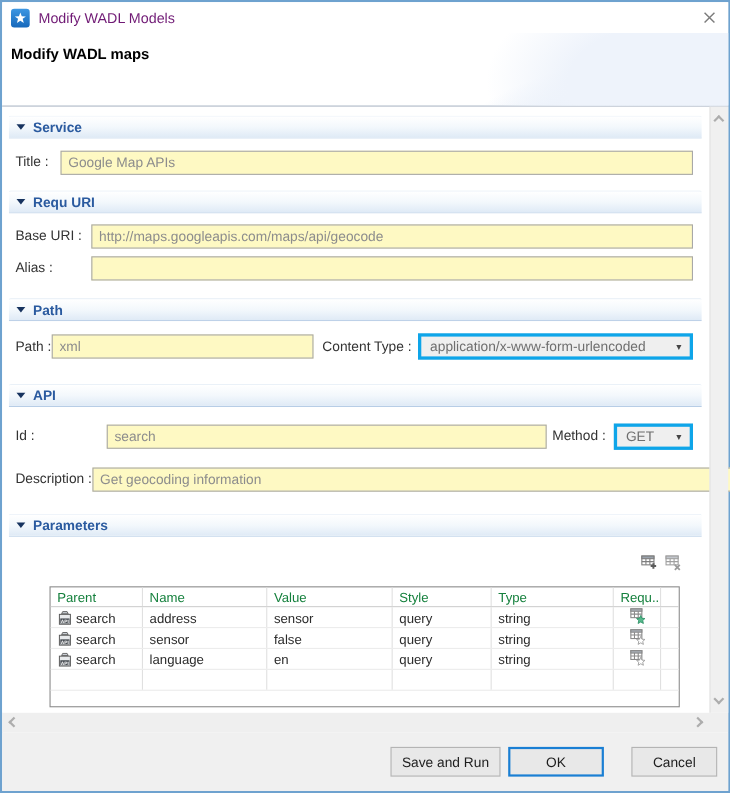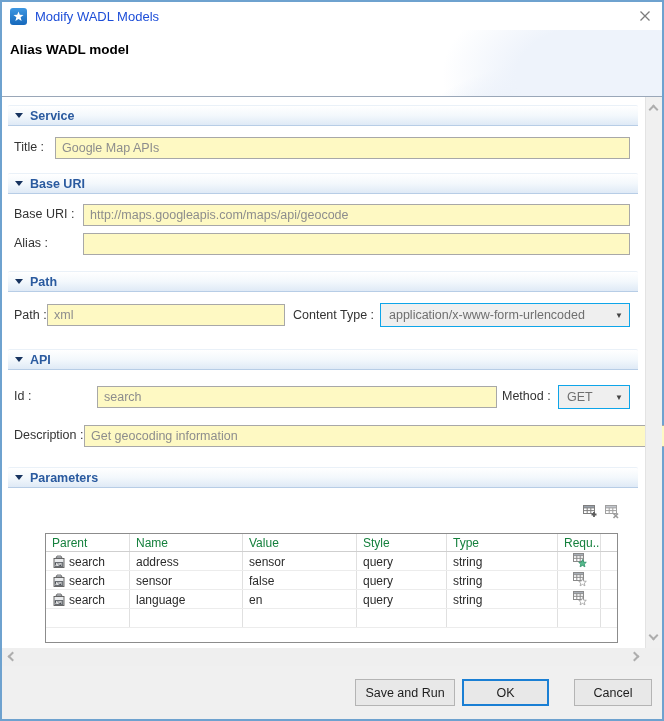--- a/index.html
+++ b/index.html
@@ -8,21 +8,21 @@
 
   .window { position: relative; width: 664px; height: 721px; background:#fff;
             border: 2px solid #6ea2cf; }
 
   
   .titlebar { position:absolute; top:0; left:0; right:0; height:28px; background:#fff;
               display:flex; align-items:center; padding:0 8px; }
   .app-icon { width:17px; height:17px; border-radius:3px;
               background: linear-gradient(180deg,#3d97e2,#1668bb);
               display:flex; align-items:center; justify-content:center; flex:0 0 auto; }
-  .titlebar-text { margin-left:8px; color:#1d4ed8; font-size:13px; }
+  .titlebar-text { margin-left:8px; color:#701a75; font-size:13px; }
   .close-btn { position:absolute; right:9px; top:6px; width:16px; height:16px;
                display:flex; align-items:center; justify-content:center; cursor:pointer; }
 
   
   .banner { position:absolute; top:28px; left:0; right:0; height:67px; background:#fff;
             border-bottom:1px solid #9aa7b8; overflow:hidden; }
   .swoosh-a { position:absolute; right:-150px; top:22px; width:420px; height:230px;
               border-radius:50%; background: radial-gradient(closest-side, #dfe9f7 55%, #e9f0fa 75%, rgba(255,255,255,0) 100%); }
   .swoosh-b { position:absolute; right:-110px; top:-50px; width:330px; height:190px;
               border-radius:50%; background: radial-gradient(closest-side, #eef3fb 55%, rgba(255,255,255,0) 100%); }
@@ -50,21 +50,21 @@
                  border-top:1px solid #eaf1f8; border-bottom:1px solid #b7cde6;
                  border-radius:2px 2px 0 0; }
   .tri { width:0; height:0; border-left:4px solid transparent; border-right:4px solid transparent;
          border-top:5px solid #17335f; }
   .section-title { font-weight:bold; font-size:12.5px; color:#2a5a9f; }
 
   .lbl { position:absolute; color:#333; }
   .txt-input { position:absolute; height:22px; border:1px solid #a8a8a8; background:#fef9c3;
                color:#8d8d8d; font-size:12.5px; font-family:"Liberation Sans",sans-serif;
                padding:0 6px; outline:none; }
-  .dropdown { position:absolute; height:24px; border:1px solid #0ea5e9; background:#efefef;
+  .dropdown { position:absolute; height:24px; border:3px solid #0ea5e9; background:#efefef;
               display:flex; align-items:center; justify-content:space-between;
               padding:0 6px 0 8px; color:#6f6f6f; cursor:pointer; }
   .dd-arrow { font-size:8px; color:#444; margin-left:8px; }
 
   
   .tbl-toolbar-btn { position:absolute; width:17px; height:17px; cursor:pointer;
                      display:flex; align-items:center; justify-content:center; }
   .param-table { position:absolute; left:43px; top:436px; width:573px; height:110px;
                  border:1px solid #8c8c8c; background:#fff; font-size:12px; color:#2b2b2b; }
   .t-row { display:grid; grid-template-columns: 84px 113px 114px 90px 111px 43px 1fr; }
@@ -100,35 +100,35 @@
     <span class="close-btn">
       <svg width="12" height="12" viewBox="0 0 12 12">
         <path d="M1.5 1.5 L10.5 10.5 M10.5 1.5 L1.5 10.5" stroke="#7c7c7c" stroke-width="1.3"></path>
       </svg>
     </span>
   </div>
 
   <div class="banner">
     <div class="swoosh-a"></div>
     <div class="swoosh-b"></div>
-    <div class="banner-title">Alias WADL model</div>
+    <div class="banner-title">Modify WADL maps</div>
   </div>
 
   <div class="content">
 
     <div class="section-hdr" style="top:8px;">
       <span class="tri"></span>
       <span class="section-title">Service</span>
     </div>
     <span class="lbl" style="left:12px; top:43px;">Title :</span>
     <input class="txt-input" style="left: 53px; top: 40px; width: 575px;" value="Google Map APIs">
 
     <div class="section-hdr" style="top:76px;">
       <span class="tri"></span>
-      <span class="section-title">Base URI</span>
+      <span class="section-title">Requ URI</span>
     </div>
     <span class="lbl" style="left:12px; top:110px;">Base URI :</span>
     <input class="txt-input" style="left: 81px; top: 107px; width: 547px;" value="http://maps.googleapis.com/maps/api/geocode">
     <span class="lbl" style="left:12px; top:139px;">Alias :</span>
     <input class="txt-input" style="left: 81px; top: 136px; width: 547px;" value="">
 
     <div class="section-hdr" style="top:174px;">
       <span class="tri"></span>
       <span class="section-title">Path</span>
     </div>

